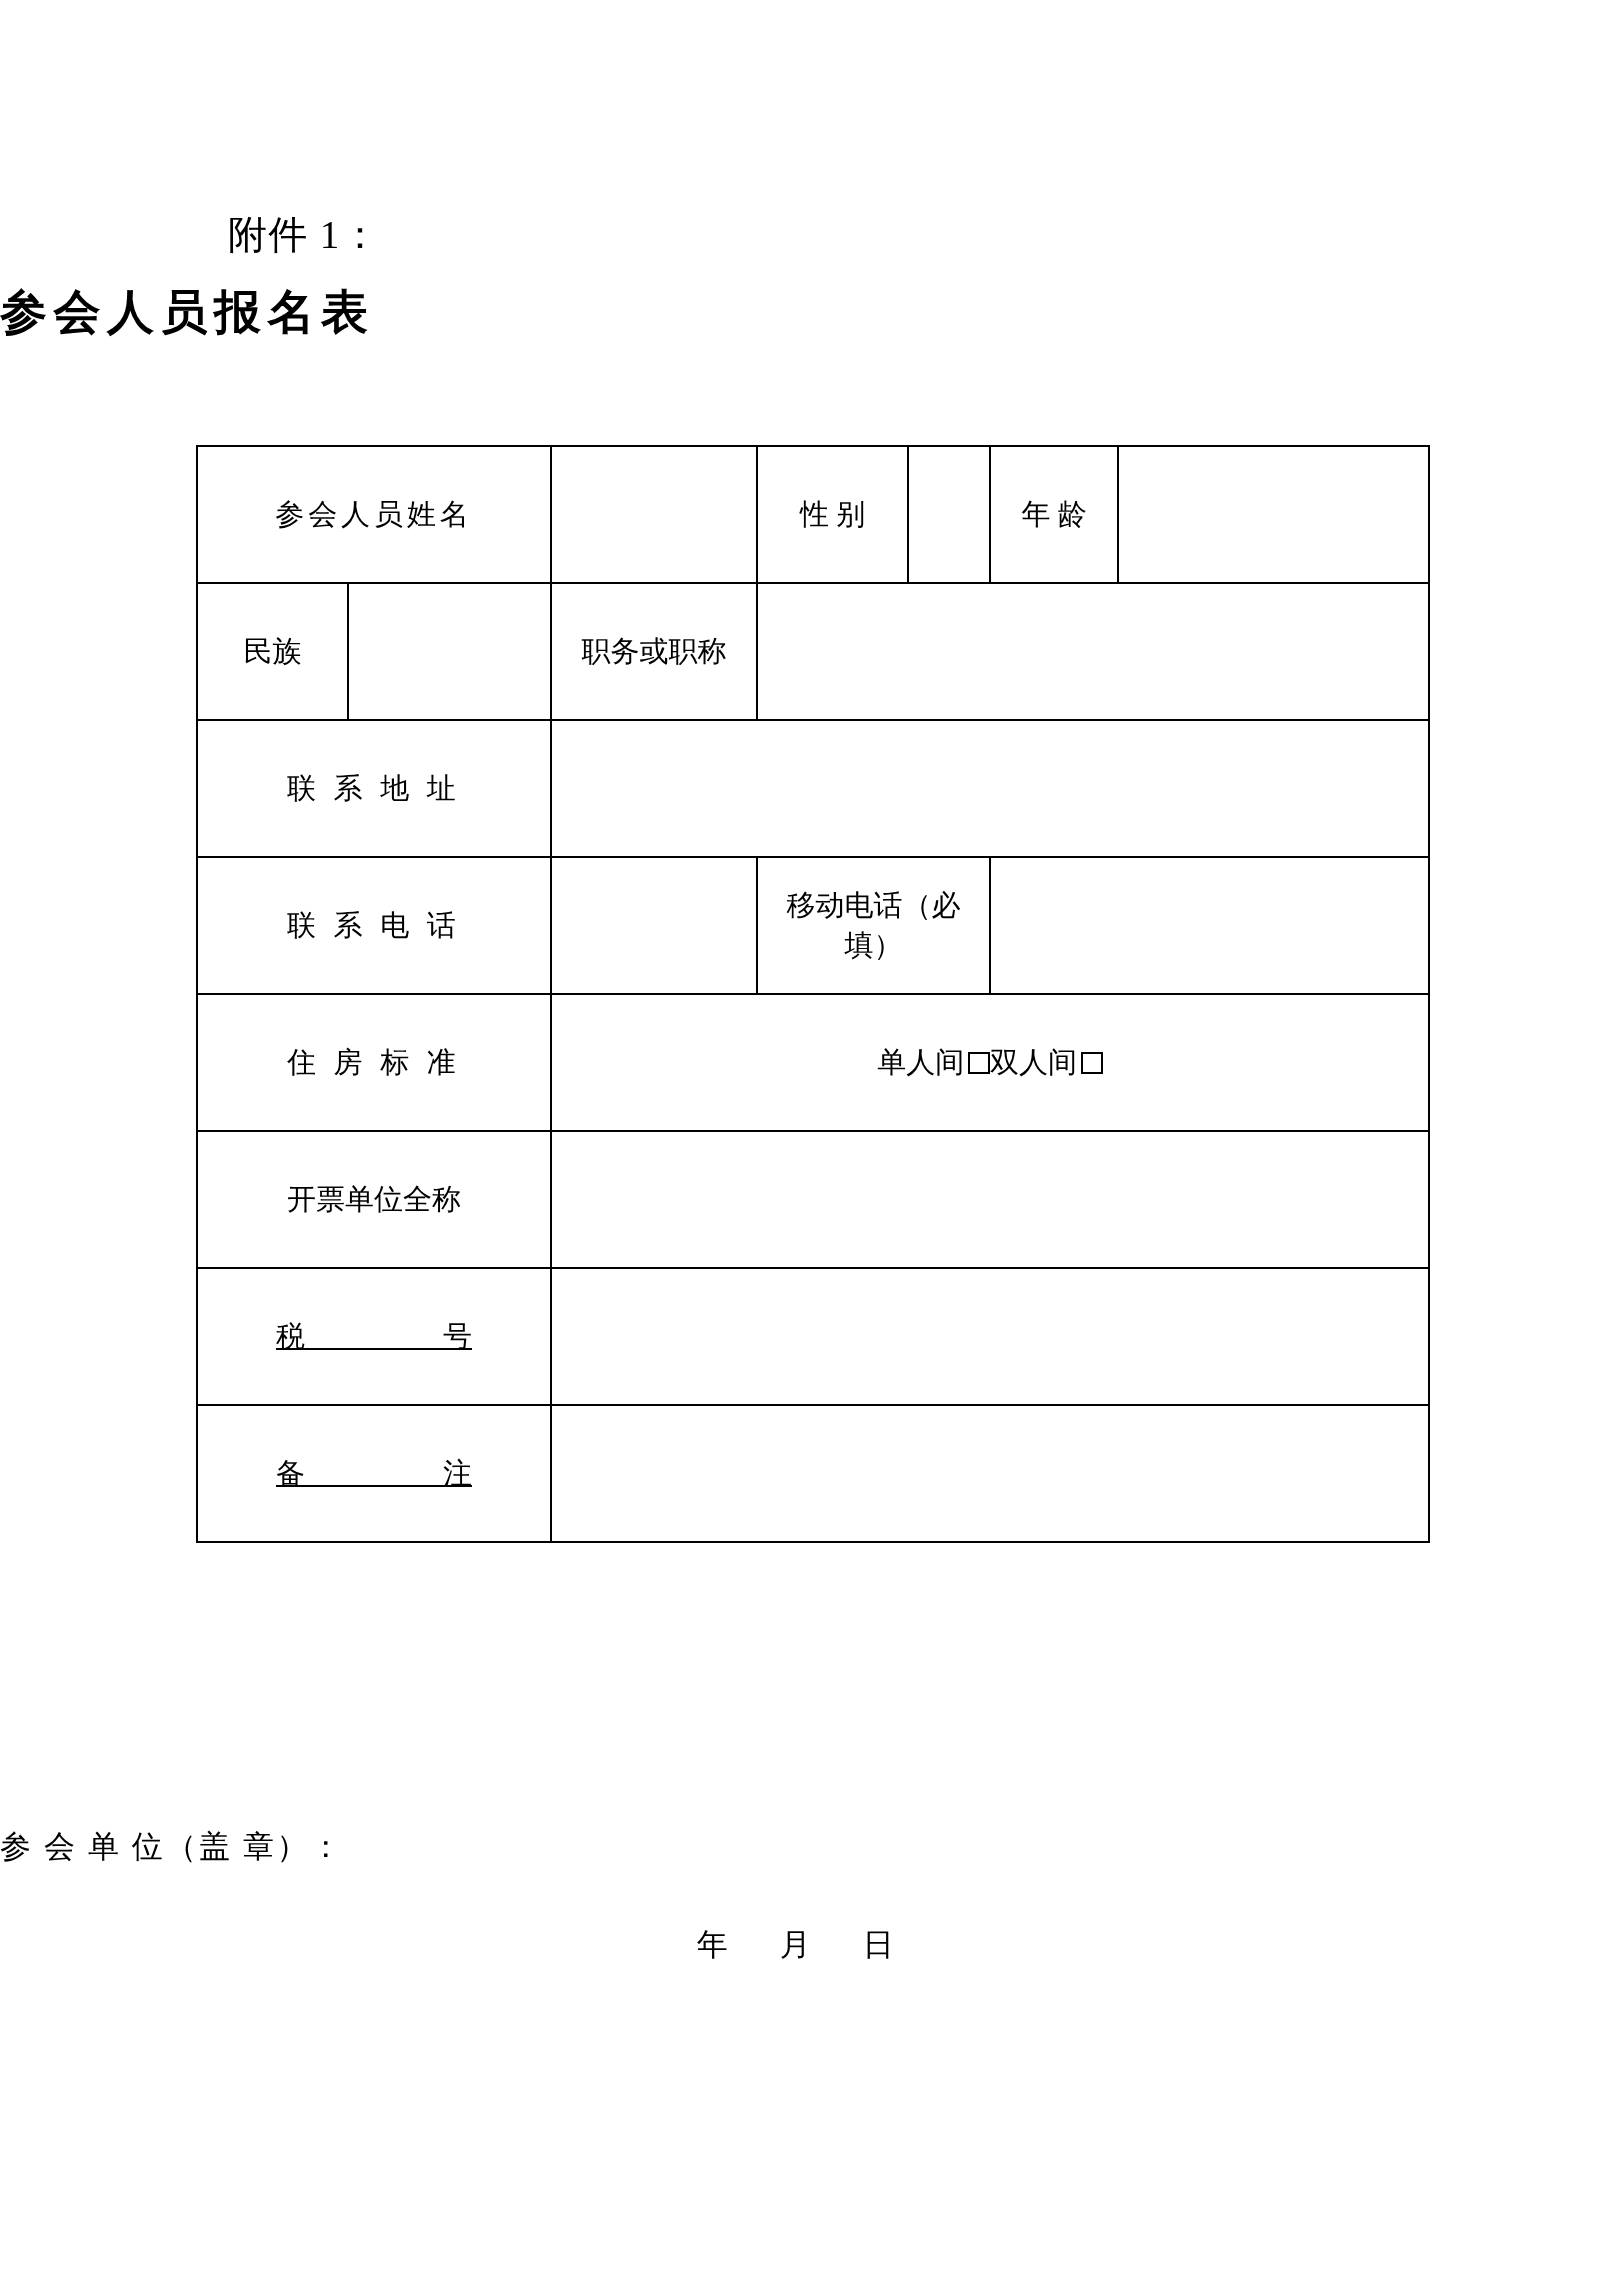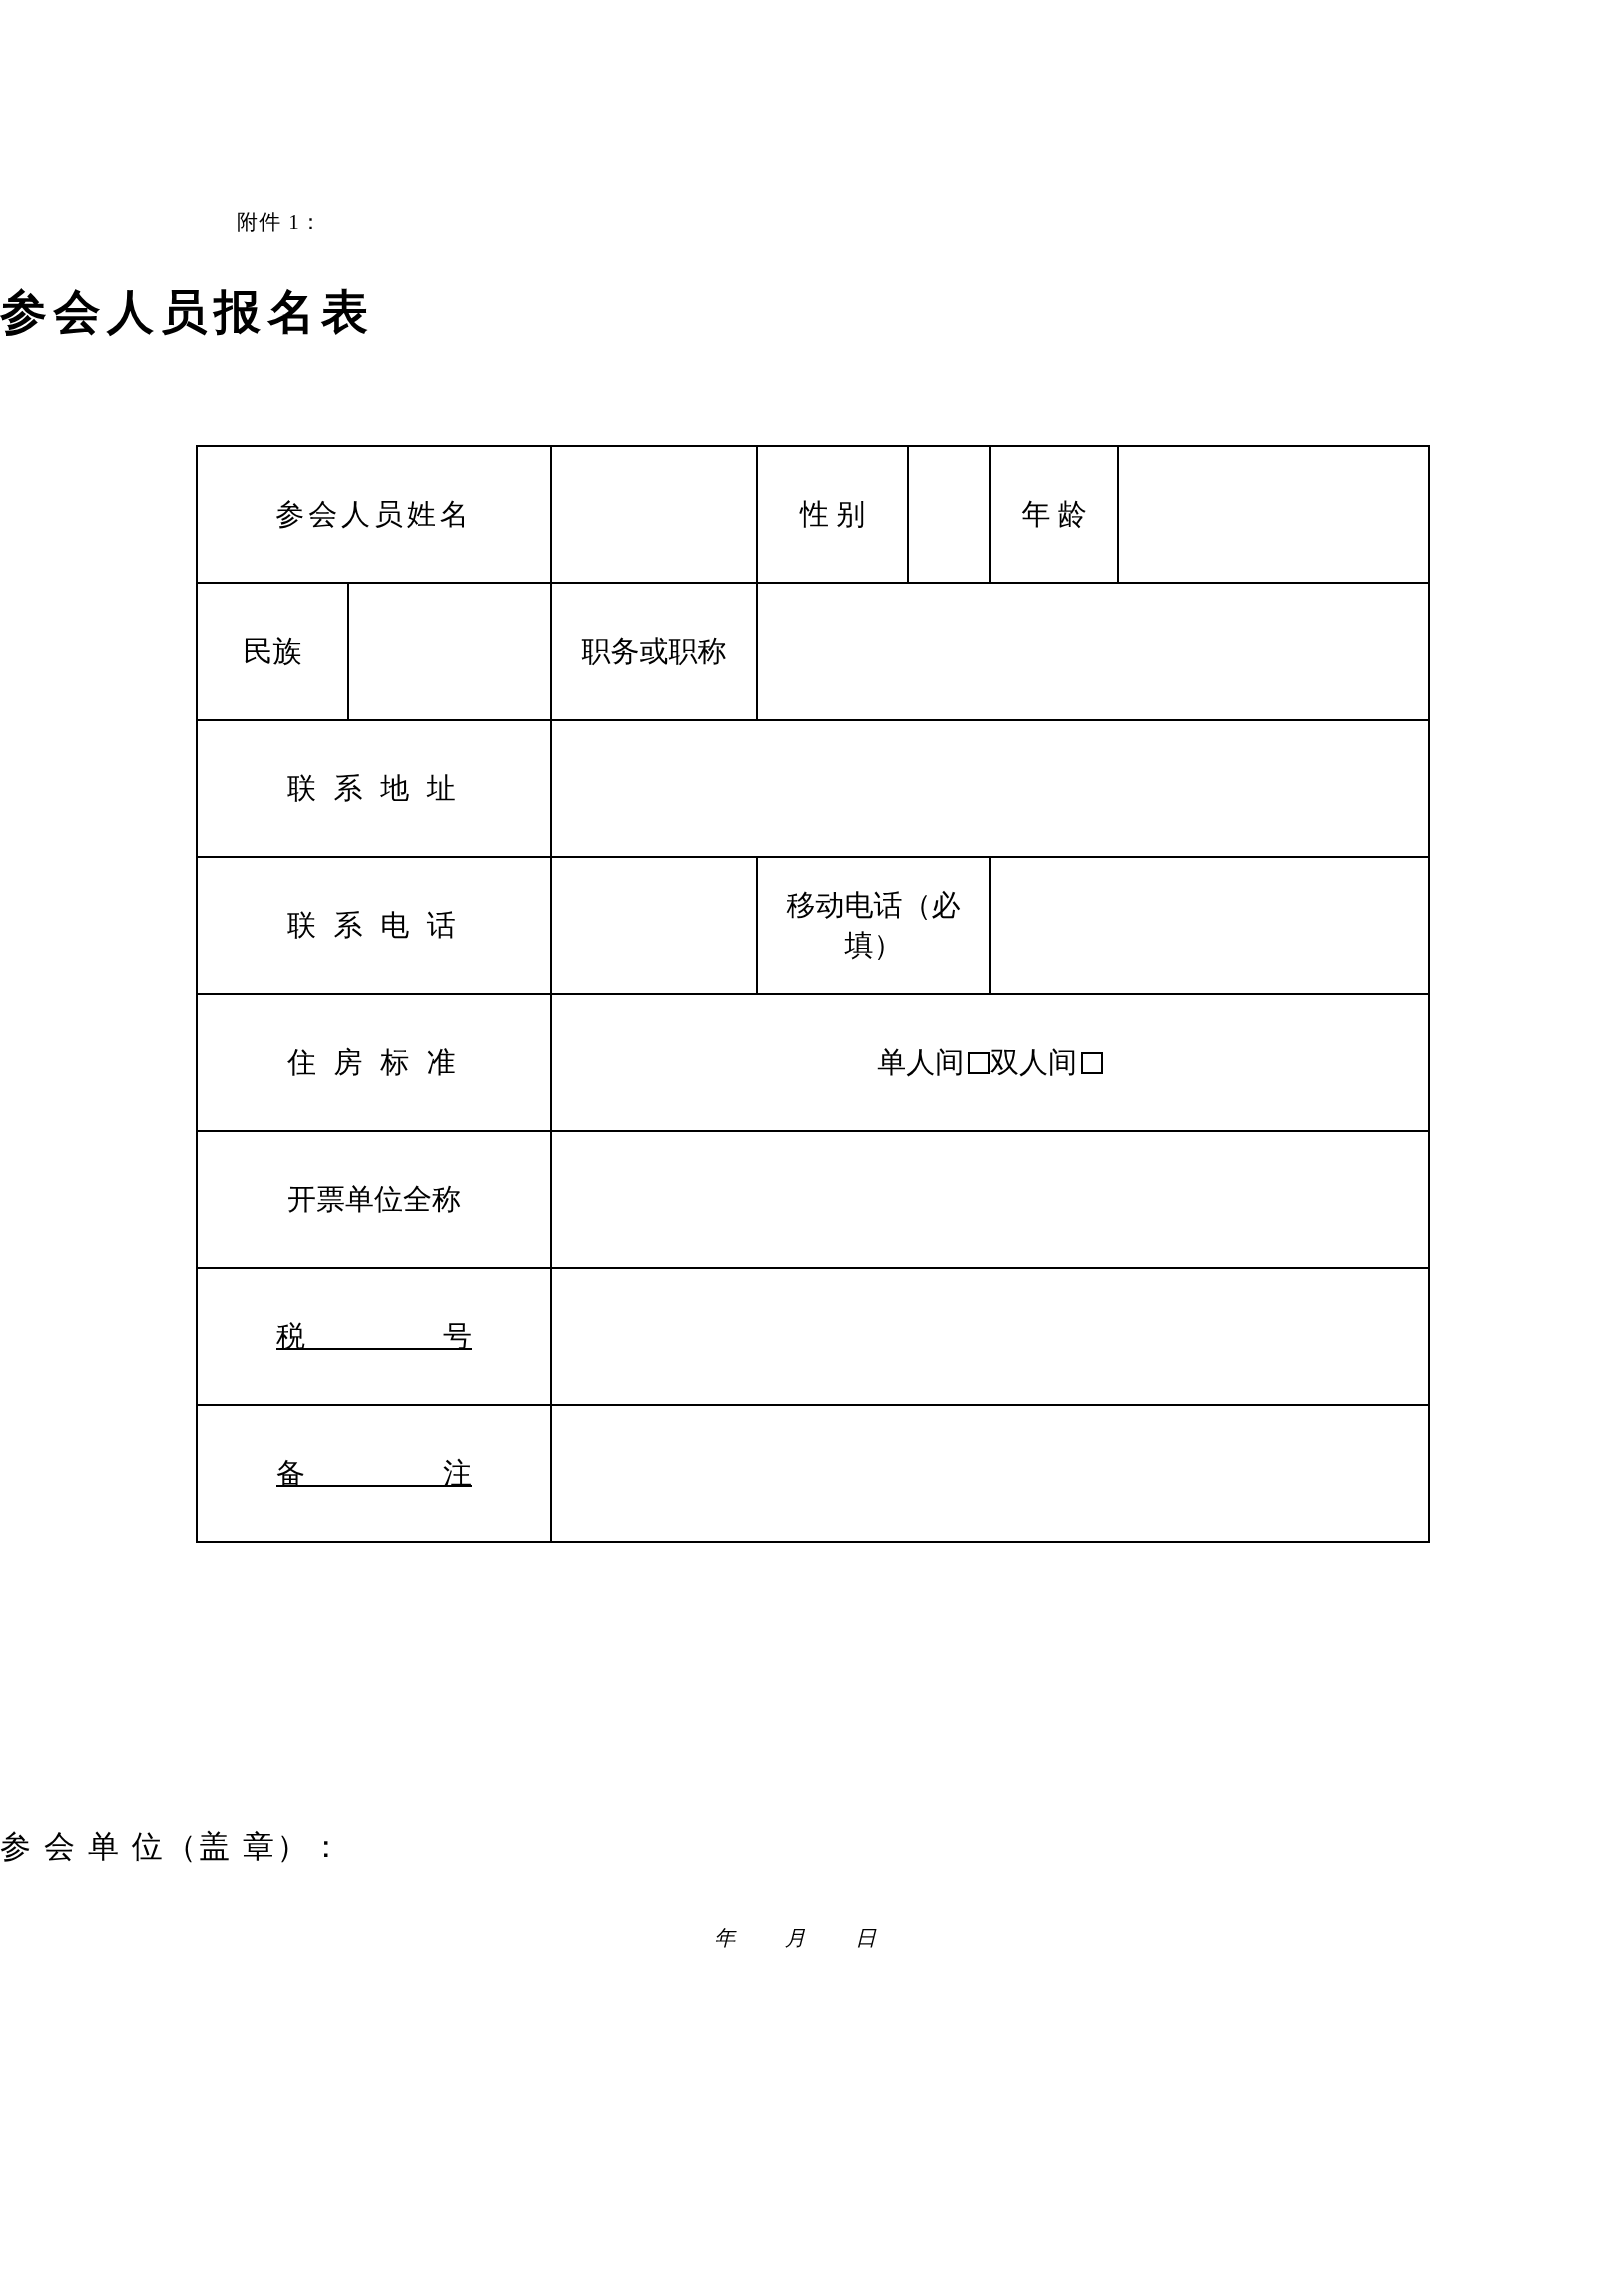--- a/index.html
+++ b/index.html
@@ -18,23 +18,23 @@
   .page {
     position: absolute;
     left: 0;
     top: 0;
     width: 1623px;
     height: 2295px;
     box-sizing: border-box;
   }
   .attachment-label {
     position: absolute;
-    left: 237px;
+    left: 228px;
     top: 208px;
-    font-size: 21px;
+    font-size: 39px;
     letter-spacing: 1.3px;
     white-space: nowrap;
   }
   .doc-title {
     position: absolute;
     left: 0;
     top: 281px;
     width: 1623px;
     text-align: left;
     font-size: 47px;
@@ -101,23 +101,22 @@
     text-align: left;
     font-size: 31px;
     letter-spacing: 2.6px;
   }
   .footer-date {
     position: absolute;
     left: 0;
     top: 1924px;
     width: 1593px;
     text-align: center;
-    font-size: 21px;
+    font-size: 31px;
     letter-spacing: 2.6px;
-    font-style: italic;
   }
   .footer-date .gap {
     display: inline-block;
     width: 39px;
   }
 </style>
 </head>
 <body>
 
 <div class="page">

